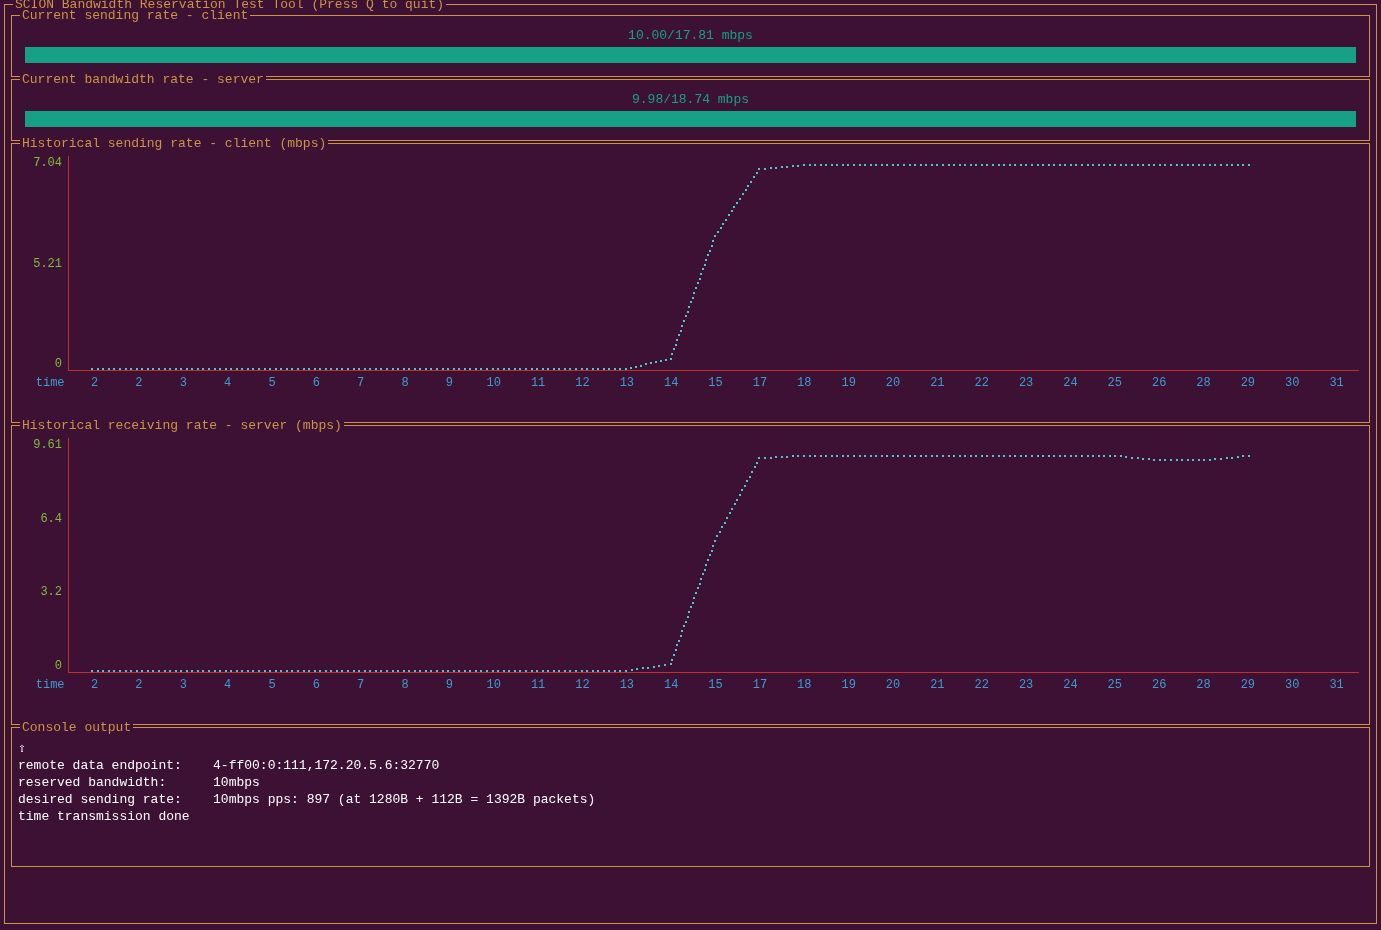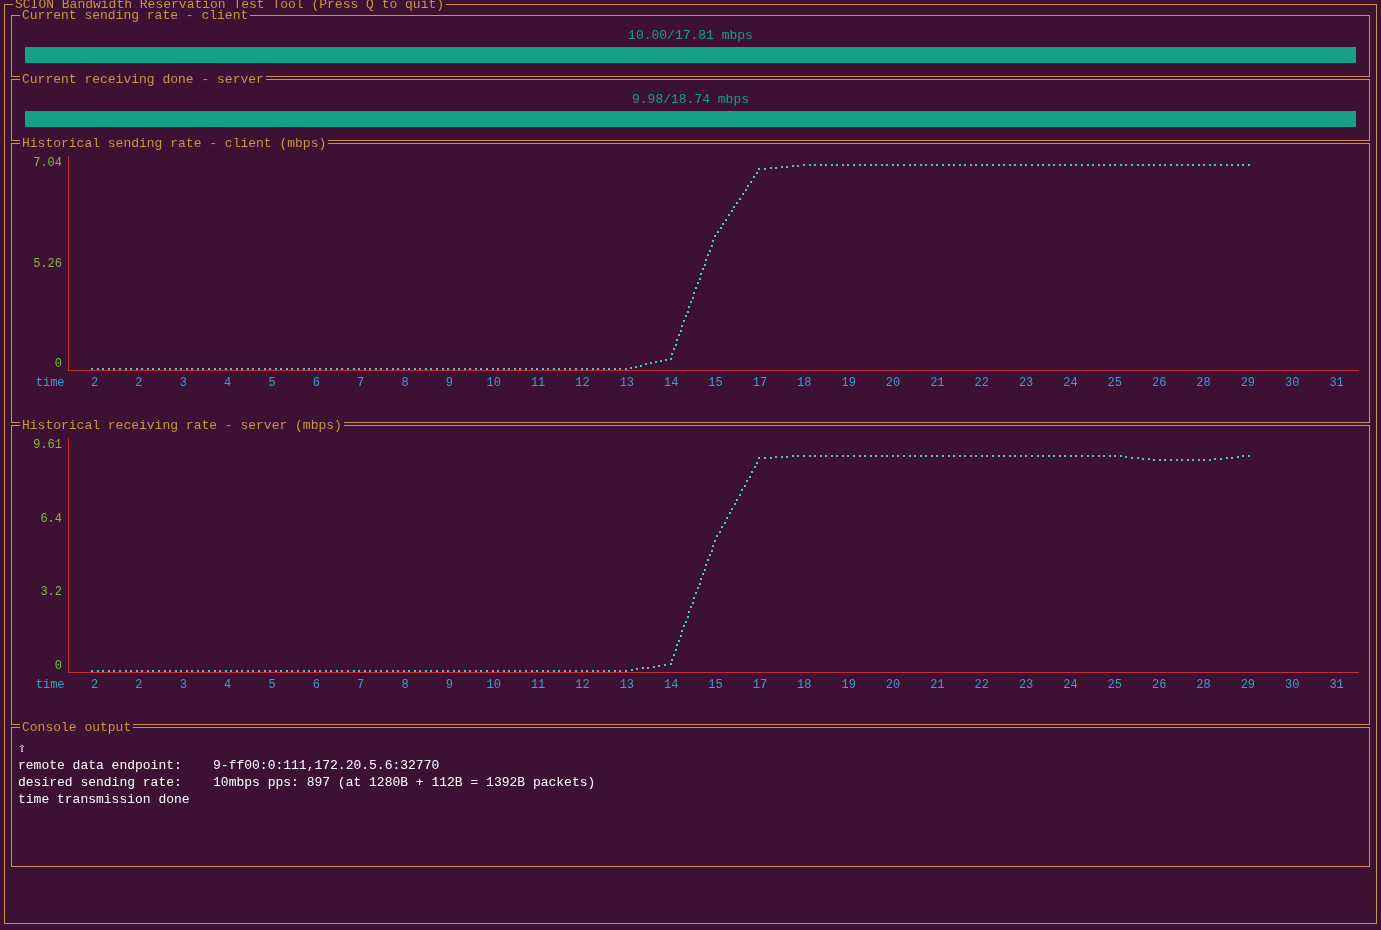--- a/index.html
+++ b/index.html
@@ -102,31 +102,31 @@
 <div class="outer-panel">
   <div class="panel-title">SCION Bandwidth Reservation Test Tool (Press Q to quit)</div>
 
   <div class="panel" style="height:62px;">
     <div class="panel-title">Current sending rate - client</div>
     <div class="rate-label">10.00/17.81 mbps</div>
     <div class="rate-bar"></div>
   </div>
 
   <div class="panel" style="height:62px;">
-    <div class="panel-title">Current receiving done - server</div>
+    <div class="panel-title">Current bandwidth rate - server</div>
     <div class="rate-label">9.98/18.74 mbps</div>
     <div class="rate-bar"></div>
   </div>
 
   <div class="panel" style="height:280px;">
     <div class="panel-title">Historical sending rate - client (mbps)</div>
     <div class="chart-container">
       <div class="chart-ylabels" id="ylabels-0">
           <div>7.04</div>
-          <div>5.26</div>
+          <div>5.21</div>
           <div>0</div>
         </div>
       <div class="chart-area" id="chart-0">
           <div class="dot" style="left: 22.2414px; top: 212px;"></div>
           <div class="dot" style="left: 27.8017px; top: 212px;"></div>
           <div class="dot" style="left: 33.3621px; top: 212px;"></div>
           <div class="dot" style="left: 38.9224px; top: 212px;"></div>
           <div class="dot" style="left: 44.4828px; top: 212px;"></div>
           <div class="dot" style="left: 50.0431px; top: 212px;"></div>
           <div class="dot" style="left: 55.6034px; top: 212px;"></div>
@@ -725,18 +725,19 @@
           <span>30</span>
           <span>31</span>
         </div>
     </div>
   </div>
 
   <div class="panel" style="height:140px;">
     <div class="panel-title">Console output</div>
     <div class="console-lines" id="console-lines">
         <div>⇧</div>
-        <div>remote data endpoint:    9-ff00:0:111,172.20.5.6:32770</div>
+        <div>remote data endpoint:    4-ff00:0:111,172.20.5.6:32770</div>
+        <div>reserved bandwidth:      10mbps</div>
         <div>desired sending rate:    10mbps pps: 897 (at 1280B + 112B = 1392B packets)</div>
         <div>time transmission done</div>
       </div>
   </div>
 </div>
 
 </body></html>

